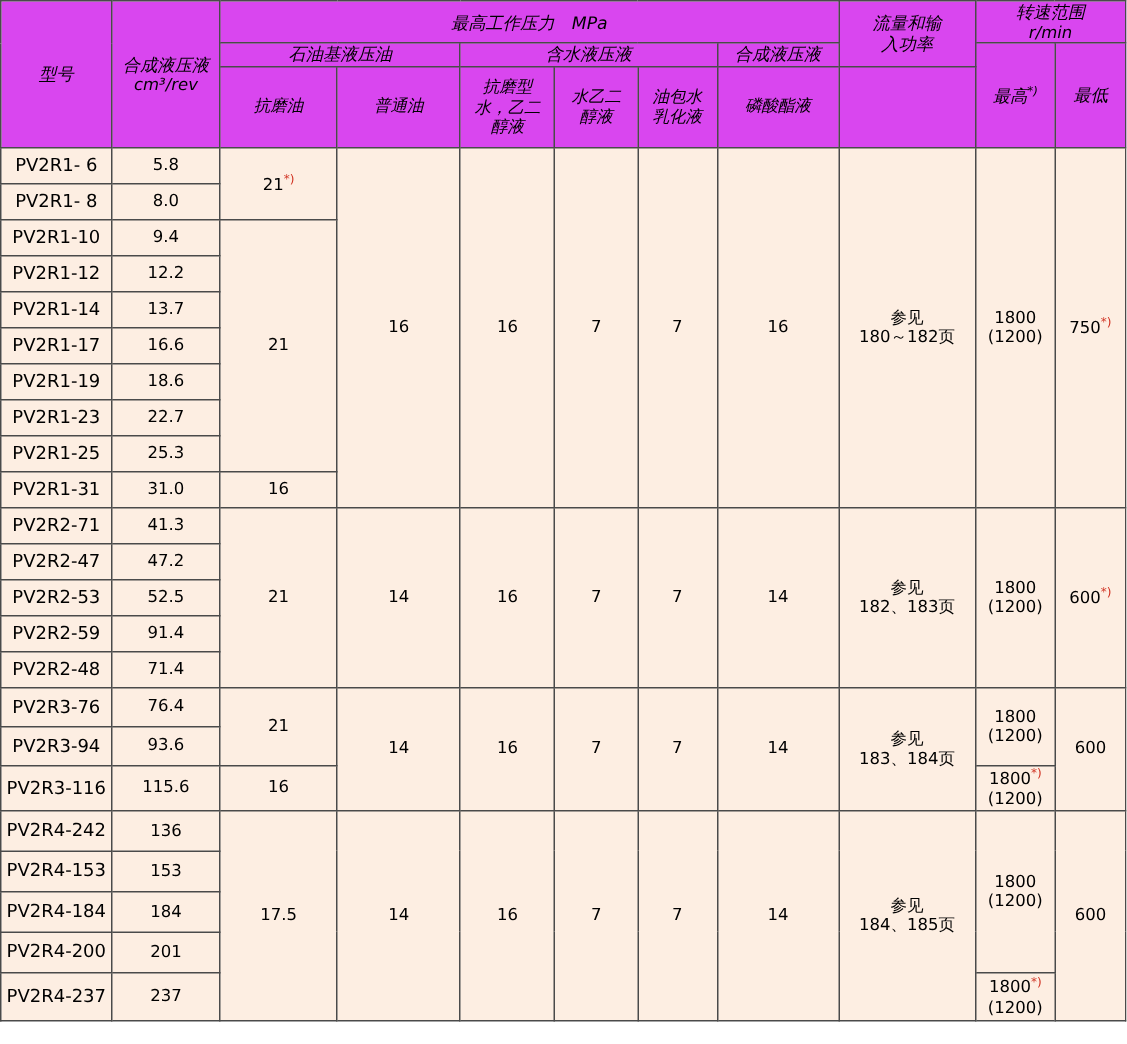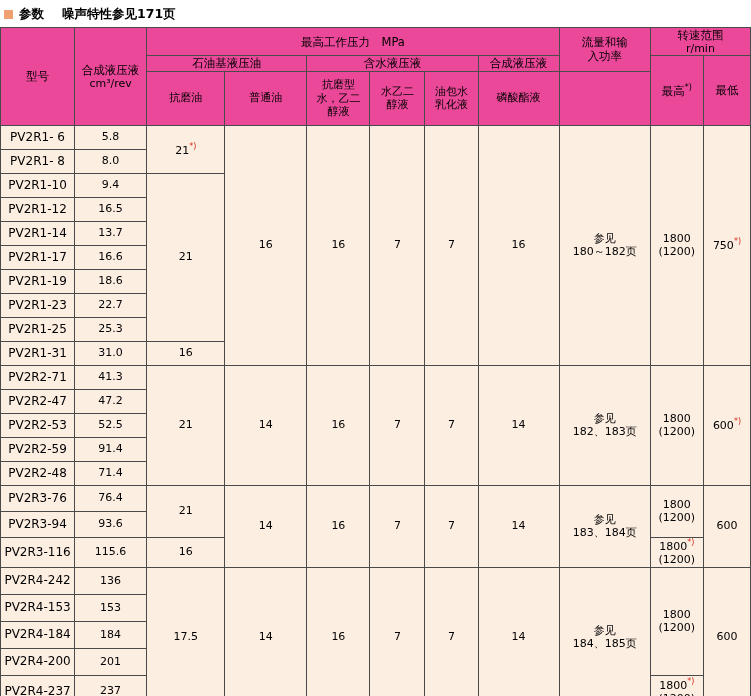--- a/index.html
+++ b/index.html
@@ -33,43 +33,39 @@
   }
   table.main td, table.main th{
     border:1px solid #4a4a4a;
     text-align:center;
     vertical-align:middle;
     padding:0;
     line-height:1.25;
     font-weight:normal;
   }
   thead td{
-    background:#ec4899;
+    background:#d946ef;
     font-size:11.5px;
+    font-style:italic;
   }
   thead td.hdr-sm{font-size:11px;}
   tbody td{background:#fdeee2;height:23px;}
   tbody td.model{font-size:12px;padding-left:0;}
   .sup{font-size:8px;vertical-align:super;}
   .red{color:#d03020;}
   .cm3{font-size:11px;}
   .stack{display:block;line-height:1.22;}
   .nowrap{white-space:nowrap;}
   .grouptop{border-top:2px solid #4a4a4a;}
 </style>
 </head>
 <body>
 
 <div class="page">
 
-  <div class="heading">
-    <span class="bullet"></span>
-    <span class="t1">参数</span>
-    <span class="t2">噪声特性参见171页</span>
-  </div>
 
   <table class="main">
     <colgroup>
       <col style="width:74px">
       <col style="width:72px">
       <col style="width:78px">
       <col style="width:82px">
       <col style="width:63px">
       <col style="width:55px">
       <col style="width:53px">
@@ -155,21 +151,21 @@
         <td class="model">PV2R1-  8</td>
         <td>8.0</td>
       </tr>
       <tr>
         <td class="model">PV2R1-10</td>
         <td>9.4</td>
         <td rowspan="7">21</td>
       </tr>
       <tr>
         <td class="model">PV2R1-12</td>
-        <td>16.5</td>
+        <td>12.2</td>
       </tr>
       <tr>
         <td class="model">PV2R1-14</td>
         <td>13.7</td>
       </tr>
       <tr>
         <td class="model">PV2R1-17</td>
         <td>16.6</td>
       </tr>
       <tr>

